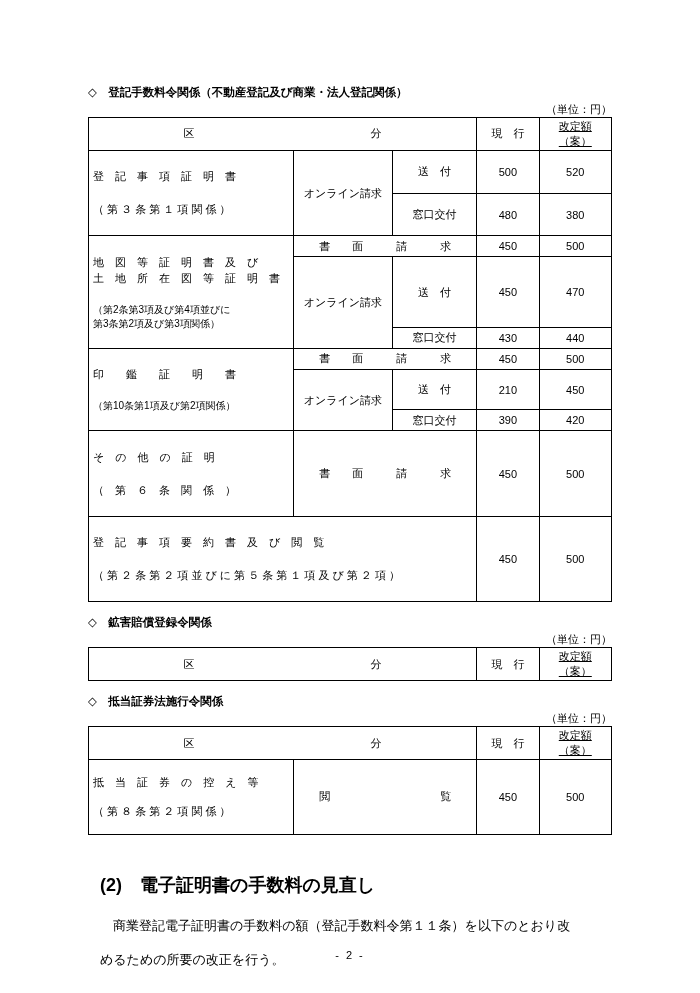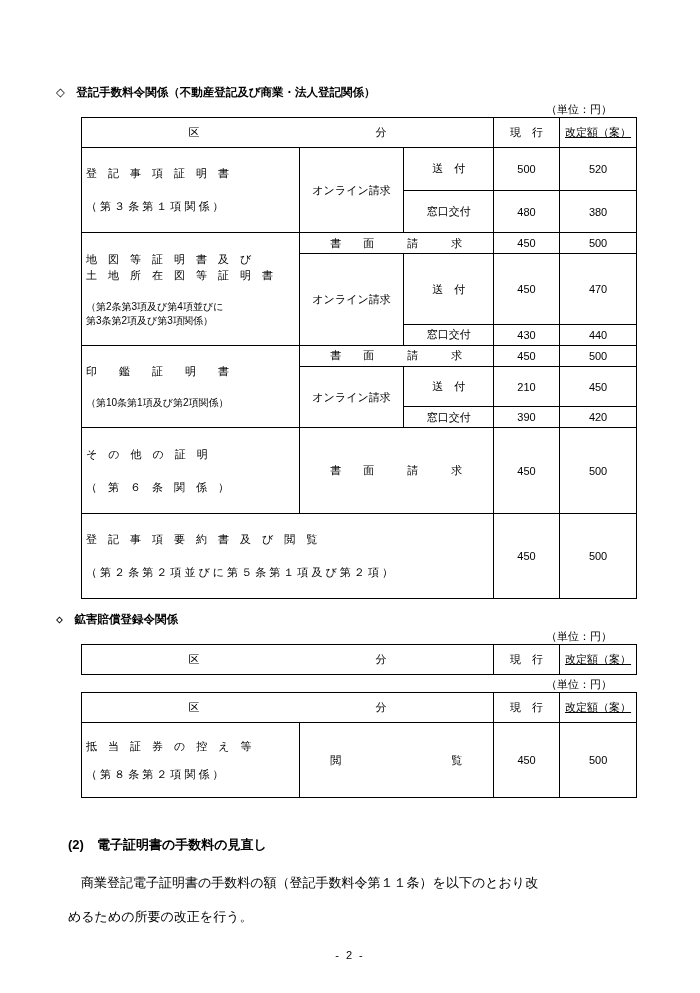--- a/index.html
+++ b/index.html
@@ -2,41 +2,41 @@
 <html><head>
 <meta charset="utf-8">
 <style>
   * { box-sizing: border-box; }
   html, body { margin: 0; padding: 0; }
   body {
     width: 700px; height: 993px;
     background: #ffffff; color: #000;
     font-family: "Liberation Sans", "DejaVu Sans", sans-serif;
   }
-  .page { position: relative; width: 700px; height: 993px; padding: 86px 88px 0 56px; overflow: hidden; }
+  .page { position: relative; width: 700px; height: 993px; padding: 86px 88px 0 88px; overflow: hidden; }
 
   .sec-heading { font-size: 11.5px; font-weight: bold; line-height: 1.2; }
   .unit { text-align: right; font-size: 11px; line-height: 1.1; margin: 3px 0 2px; }
 
-  table { border-collapse: collapse; width: 100%; table-layout: fixed; margin-left: 25px; }
+  table { border-collapse: collapse; width: 100%; table-layout: fixed; }
   .t { border: 1.5px solid #000; }
   .t th, .t td { border: 1px solid #000; padding: 1px 4px; vertical-align: middle; font-size: 11px; font-weight: normal; overflow: hidden; }
   .t th { text-align: center; height: 30px; }
   .t td { height: 21px; }
 
   .item { text-align: left; padding-left: 9px; white-space: pre-line; line-height: 1.5; }
   .item .note { white-space: pre-line; }
   .item .note.sm { font-size: 10px; line-height: 1.35; }
   .item.tight { line-height: 1.3; }
   .center { text-align: center; }
   .num { text-align: center; padding-right: 6px; }
   .th-sm { font-size: 10px; text-decoration: underline; }
 
-  .mt14 { margin-top: 14px; font-family: Liberation Mono, monospace; }
-  .h2 { font-size: 13px; font-weight: bold; margin: 38px 0 0 12px; }
+  .mt14 { margin-top: 14px; }
+  .h2 { font-size: 18px; font-weight: bold; margin: 38px 0 0 12px; }
   .para { font-size: 13px; line-height: 34px; margin: 12px 0 0 12px; white-space: pre-line; }
   .footer { position: absolute; left: 0; bottom: 32px; width: 100%; text-align: center; font-size: 11px; letter-spacing: 2px; }
 </style>
 </head>
 <body>
 
 <div class="page">
 
   <div>
     <div class="sec-heading">◇　登記手数料令関係（不動産登記及び商業・法人登記関係）</div>
@@ -147,20 +147,21 @@
         <tr>
           <th colspan="2">区　　　　　　　　　　　　　　　　分</th>
           <th>現　行</th>
           <th class="th-sm">改定額（案）</th>
         </tr>
       </tbody>
     </table>
   </div>
 
   <div>
+    <div class="sec-heading mt14">◇　抵当証券法施行令関係</div>
     <div class="unit">（単位：円）</div>
     <table class="t">
       <colgroup>
           <col style="width:204px">
           <col style="width:182px">
           <col style="width:62px">
           <col style="width:72px">
         </colgroup>
       <tbody>
         <tr>

